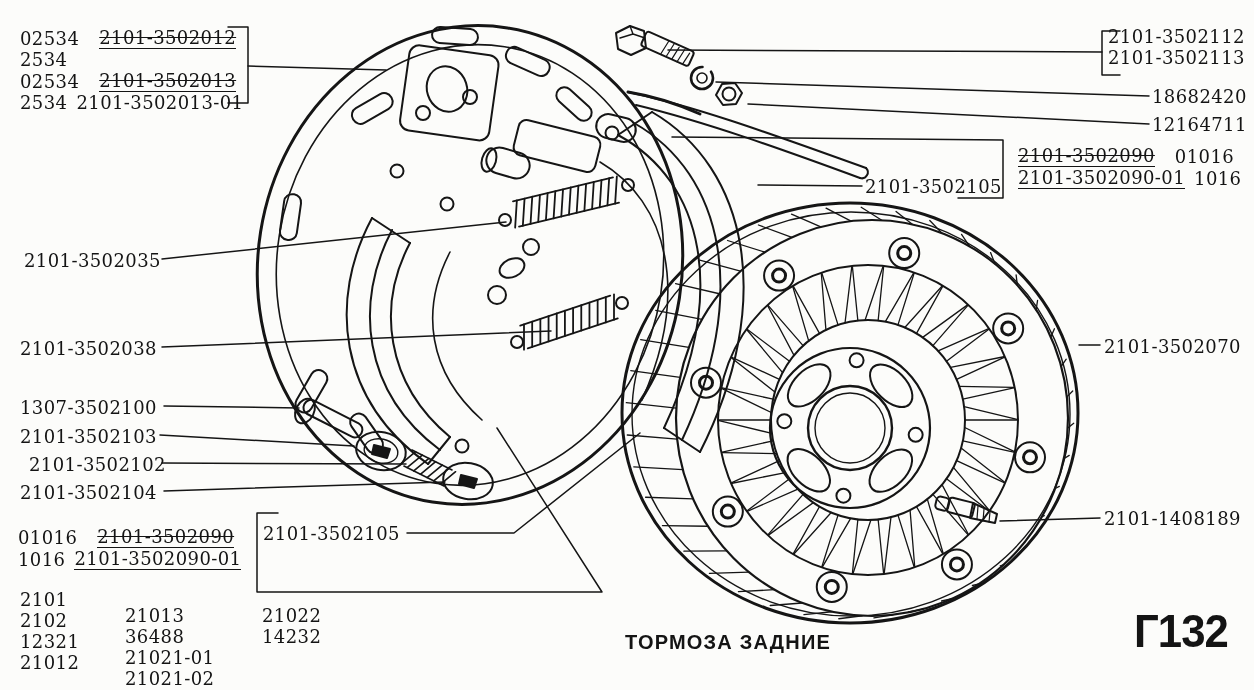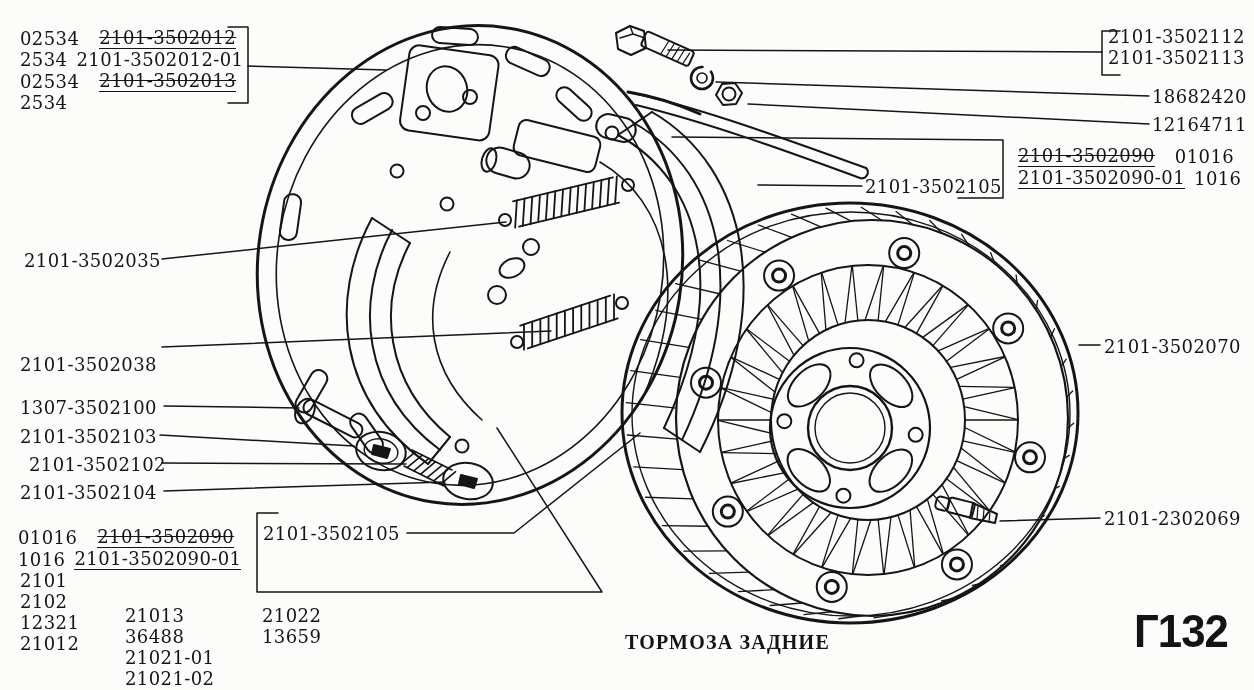--- a/index.html
+++ b/index.html
@@ -10,21 +10,21 @@
   }
   #drawing{position:absolute;left:0;top:0}
   .lbl{position:absolute;font-size:18px;letter-spacing:.4px;white-space:nowrap;line-height:21px}
   .row{display:flex;align-items:center}
   .g-wide{margin-right:20px}
   .g-norm{margin-right:9px}
   .u{border-bottom:1.8px solid #141414}
   .struck{text-decoration:line-through}
   .models span{display:block;line-height:21px}
   .title{
-    position:absolute;font-family:Liberation Serif, serif;font-weight:bold;
+    position:absolute;font-family:Liberation Sans, sans-serif;font-weight:bold;
     font-size:20px;letter-spacing:1.2px;
   }
   .pagecode{
     position:absolute;font-family:"Liberation Sans",sans-serif;font-weight:bold;
     font-size:46px;letter-spacing:-1px;transform:scaleX(.95);transform-origin:left top;
   }
 </style>
 </head>
 <body>
 
@@ -346,28 +346,28 @@
  </g>
 </svg>
 
 <div class="lbl" style="left:20px;top:27px">
   <div class="row">
       <span class="g-wide">02534</span>
       <span class="u struck">2101-3502012</span>
     </div>
   <div class="row">
       <span class="g-norm">2534</span>
-      <span>2101-3502012-01</span>
     </div>
   <div class="row">
       <span class="g-wide">02534</span>
       <span class="u struck">2101-3502013</span>
     </div>
   <div class="row">
       <span class="g-norm">2534</span>
+      <span>2101-3502013-01</span>
     </div>
 </div>
 
 <div class="lbl" style="left:1108px;top:26px">
   <div>2101-3502112</div>
   <div>2101-3502113</div>
 </div>
 <div class="lbl" style="left:1152px;top:86px">18682420</div>
 <div class="lbl" style="left:1152px;top:114px">12164711</div>
 
@@ -377,52 +377,52 @@
       <span class="u struck g-wide">2101-3502090</span>
       <span>01016</span>
     </div>
   <div class="row">
       <span class="u g-norm">2101-3502090-01</span>
       <span>1016</span>
     </div>
 </div>
 
 <div class="lbl" style="left:1104px;top:336px">2101-3502070</div>
-<div class="lbl" style="left:1104px;top:508px">2101-2302069</div>
+<div class="lbl" style="left:1104px;top:508px">2101-1408189</div>
 
 <div class="lbl" style="left:24px;top:250px">2101-3502035</div>
-<div class="lbl" style="left:20px;top:354px">2101-3502038</div>
+<div class="lbl" style="left:20px;top:338px">2101-3502038</div>
 <div class="lbl" style="left:20px;top:397px">1307-3502100</div>
 <div class="lbl" style="left:20px;top:426px">2101-3502103</div>
 <div class="lbl" style="left:29px;top:454px">2101-3502102</div>
 <div class="lbl" style="left:20px;top:482px">2101-3502104</div>
 
 <div class="lbl" style="left:18px;top:526px">
   <div class="row">
       <span class="g-wide">01016</span>
       <span class="u struck">2101-3502090</span>
     </div>
   <div class="row">
       <span class="g-norm">1016</span>
       <span class="u">2101-3502090-01</span>
     </div>
 </div>
 <div class="lbl" style="left:263px;top:523px">2101-3502105</div>
 
-<div class="lbl models" style="left:20px;top:570px">
+<div class="lbl models" style="left:20px;top:589px">
   <span>2101</span>
   <span>2102</span>
   <span>12321</span>
   <span>21012</span>
 </div>
 <div class="lbl models" style="left:125px;top:605px">
   <span>21013</span>
   <span>36488</span>
   <span>21021-01</span>
   <span>21021-02</span>
 </div>
 <div class="lbl models" style="left:262px;top:605px">
   <span>21022</span>
-  <span>13659</span>
+  <span>14232</span>
 </div>
 
 <div class="title" style="left:625px;top:631px">ТОРМОЗА ЗАДНИЕ</div>
 <div class="pagecode" style="left:1134px;top:604px">Г132</div>
 
 </body></html>

